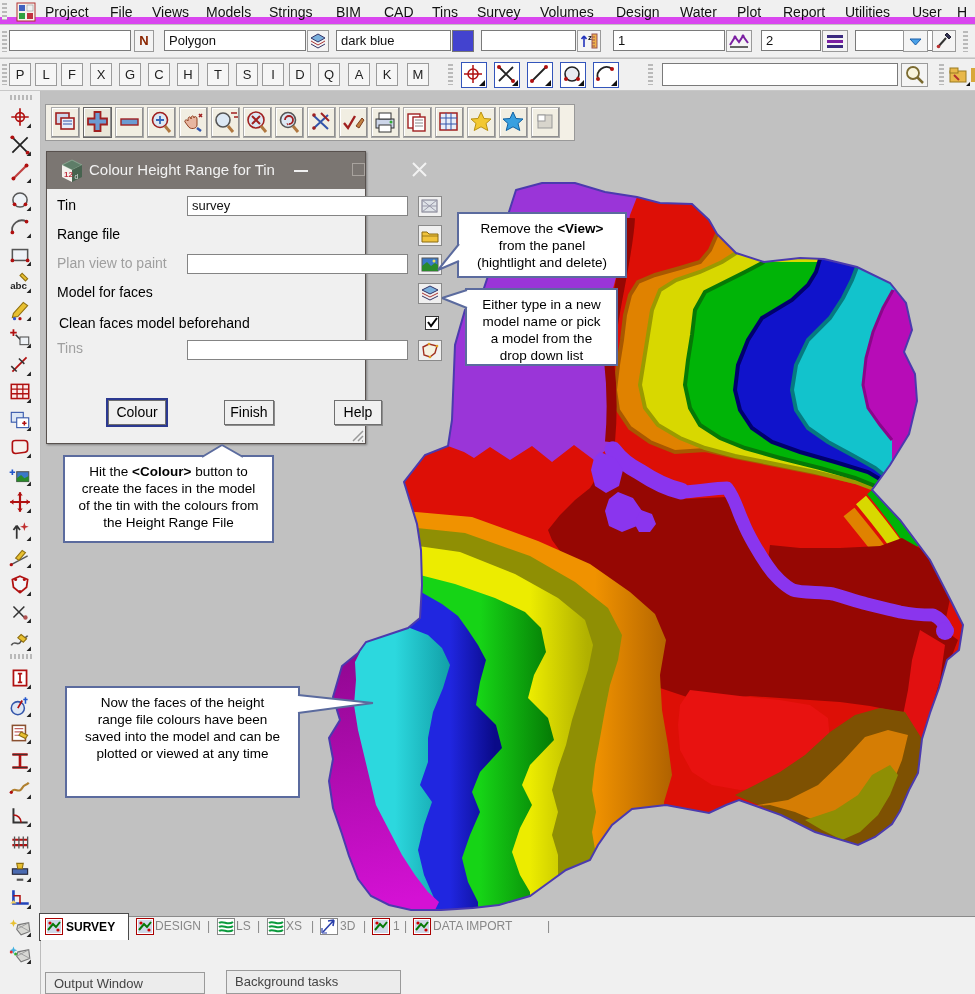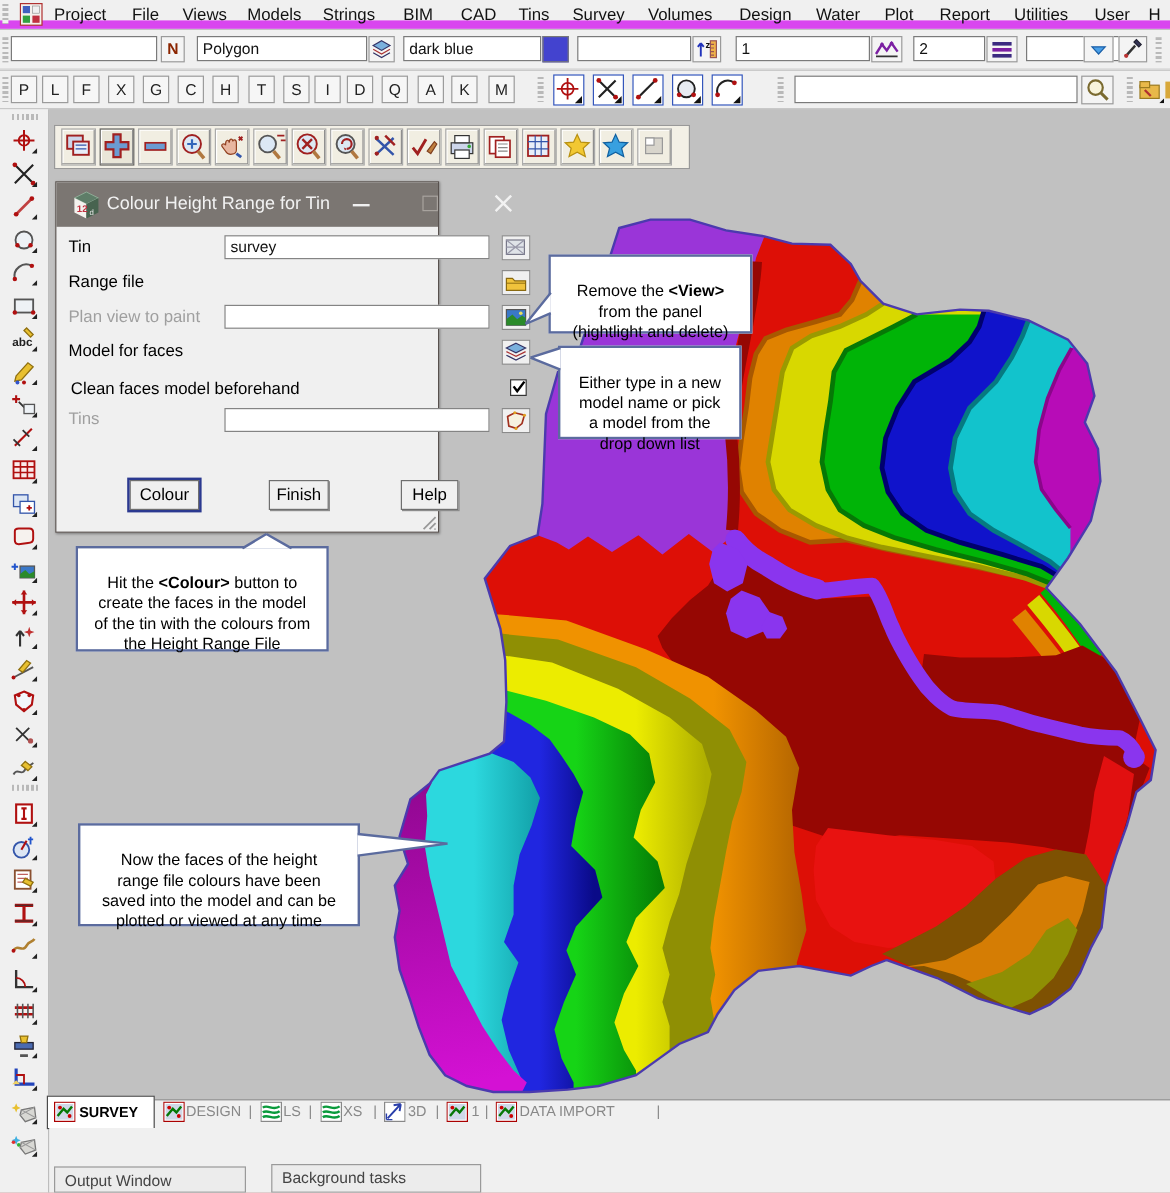--- a/index.html
+++ b/index.html
@@ -27,21 +27,21 @@
 
 #dlg { left:46px; top:151px; width:320px; height:293px; background:#f0f0f0; border:1px solid #58514e; box-shadow:1px 1px 2px rgba(0,0,0,.35); }
 #dlgtitle { position:absolute; left:0; top:0; width:100%; height:37px; background:#7b7672; }
 #dlgtitle .t { position:absolute; left:42px; top:9px; font-size:15px; color:#f2f2f2; }
 .dfld { position:absolute; background:#fff; border:1px solid #848484; width:221px; height:20px; font-size:13px; color:#111; padding:1px 4px; left:140px; }
 .dlab { position:absolute; left:10px; font-size:14px; color:#000; }
 .dlabg { position:absolute; left:10px; font-size:14px; color:#9f9f9f; }
 .dico { position:absolute; left:371px; width:24px; height:21px; background:#f0f0f0; border:1px solid #8a8a8a; }
 .dbtn { position:absolute; top:248px; height:25px; background:#f0f0f0; border:1px solid #6f6f6f; font-size:14px; color:#000; text-align:center; line-height:23px; box-shadow:1px 1px 0 #8c8c8c; }
 
-.callout { position:absolute; background:#fff; border:2px solid #5b6b9e; font-size:13.5px; color:#000; text-align:center; line-height:17px; padding-top:20px; }
+.callout { position:absolute; background:#fff; border:2px solid #5b6b9e; font-size:13.5px; color:#000; text-align:center; line-height:17px; padding-top:6px; }
 
 #tabbar { left:41px; top:916px; width:934px; height:24px; background:#f0f0f0; border-top:1px solid #8a8a8a; }
 #bottom { left:41px; top:940px; width:934px; height:54px; background:#f0f0f0; }
 .bbox { position:absolute; background:#ececec; border:1px solid #9a9a9a; font-size:13px; color:#444; padding:3px 8px; }
 .tab { position:absolute; top:2px; font-size:12px; color:#555; }
 </style>
 </head>
 <body>
 
 <div id="menubar" class="abs">
@@ -588,21 +588,21 @@
   <div class="dbtn" style="left:177px;width:50px;">Finish</div>
   <div class="dbtn" style="left:287px;width:48px;">Help</div>
   <svg style="position:absolute;right:1px;bottom:1px" width="14" height="14">
       <path d="M13,3 L3,13 M13,8 L8,13 M13,13 L12,13" stroke="#999" stroke-width="1.5"></path>
     </svg>
 </div>
 
 <div class="callout" style="left:457px;top:212px;width:170px;height:66px;">Remove the <b>&lt;View&gt;</b><br>from the panel<br>(hightlight and delete)</div>
 <div class="callout" style="left:465px;top:288px;width:153px;height:78px;">Either type in a new<br>model name or pick<br>a model from the<br>drop down list</div>
 <div class="callout" style="left:63px;top:455px;width:211px;height:88px;">Hit the <b>&lt;Colour&gt;</b> button to<br>create the faces in the model<br>of the tin with the colours from<br>the Height Range File</div>
-<div class="callout" style="left:65px;top:686px;width:235px;height:86px;">Now the faces of the height<br>range file colours have been<br>saved into the model and can be<br>plotted or viewed at any time</div>
+<div class="callout" style="left:65px;top:686px;width:235px;height:112px;">Now the faces of the height<br>range file colours have been<br>saved into the model and can be<br>plotted or viewed at any time</div>
 <svg class="abs" style="left:436px;top:240px" width="24" height="34">
     <polygon points="2,30 23,4 23,21" fill="#fff"></polygon>
     <path d="M2,30 L23,4 M2,30 L23,21" stroke="#5b6b9e" stroke-width="2"></path>
   </svg>
 <svg class="abs" style="left:440px;top:286px" width="28" height="26">
     <polygon points="2,12 27,4 27,22" fill="#fff"></polygon>
     <path d="M2,12 L27,4 M2,12 L27,22" stroke="#5b6b9e" stroke-width="2"></path>
   </svg>
 <svg class="abs" style="left:198px;top:443px" width="50" height="15">
     <polygon points="24,2 4,14 45,14" fill="#fff"></polygon>

